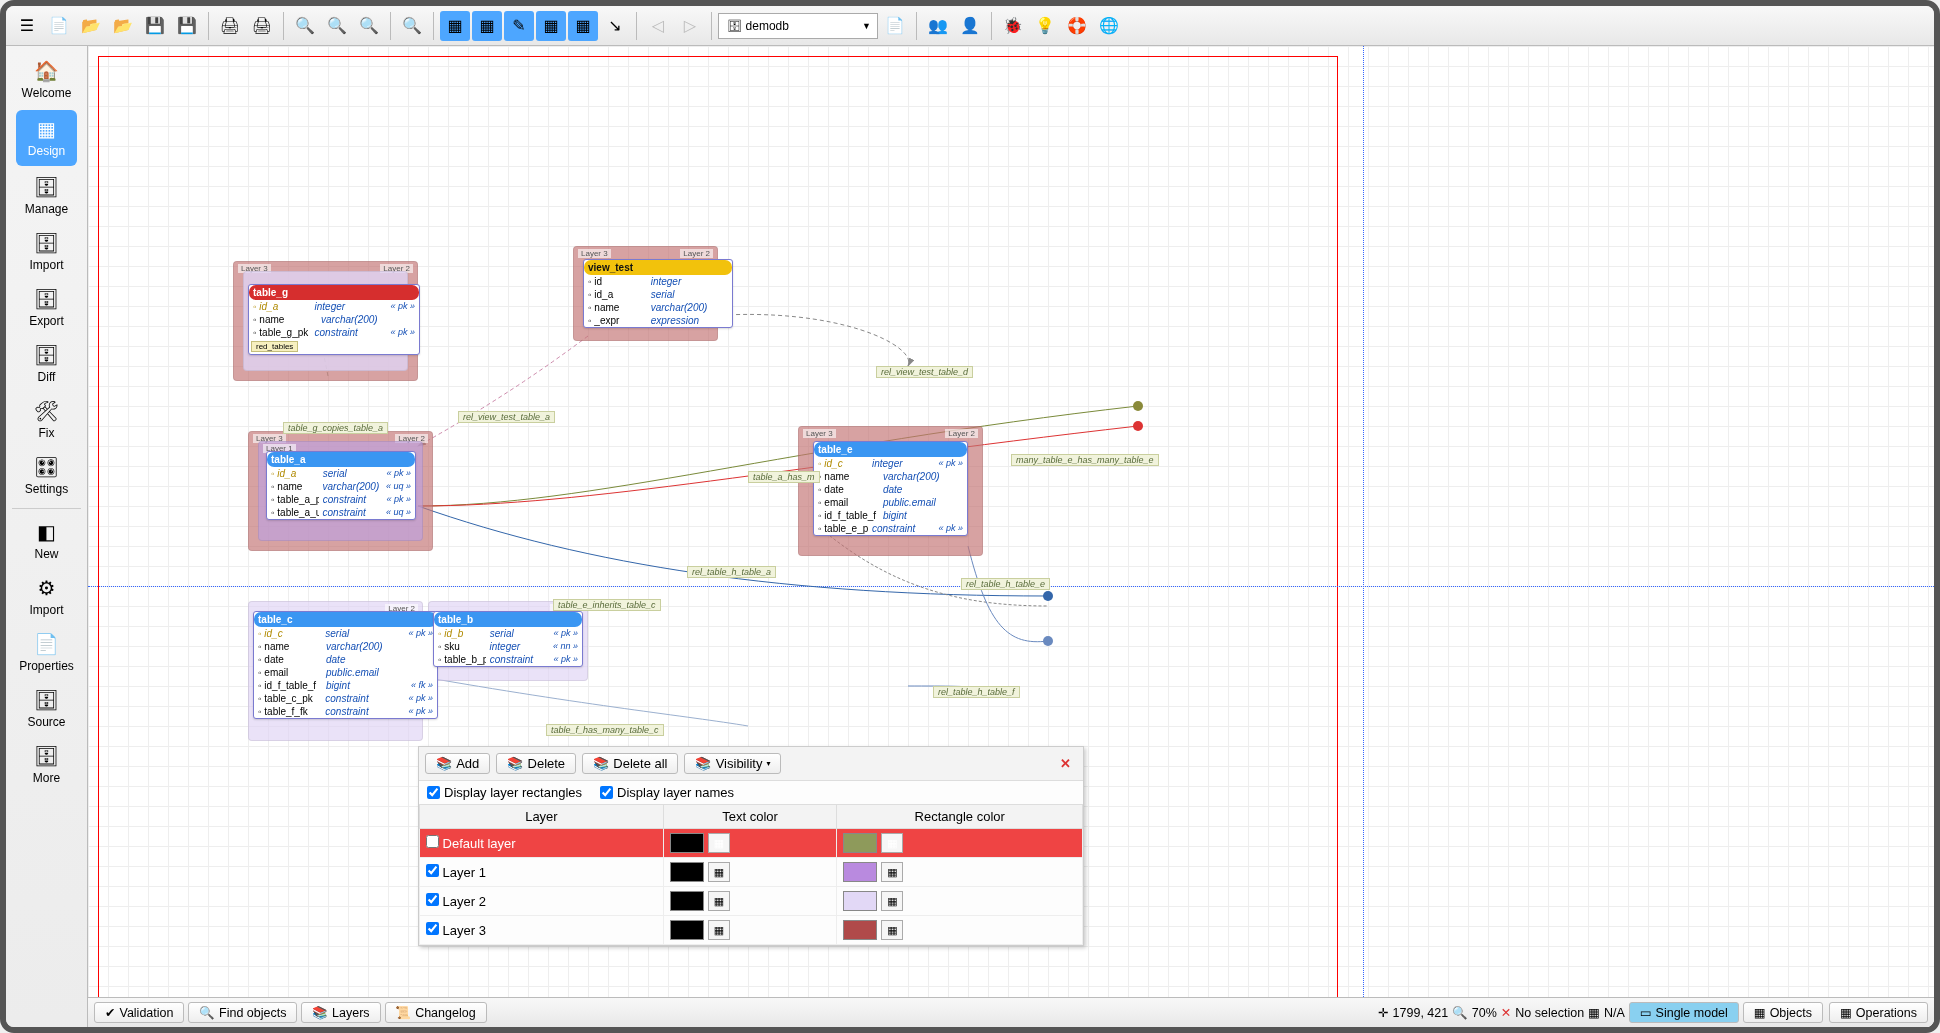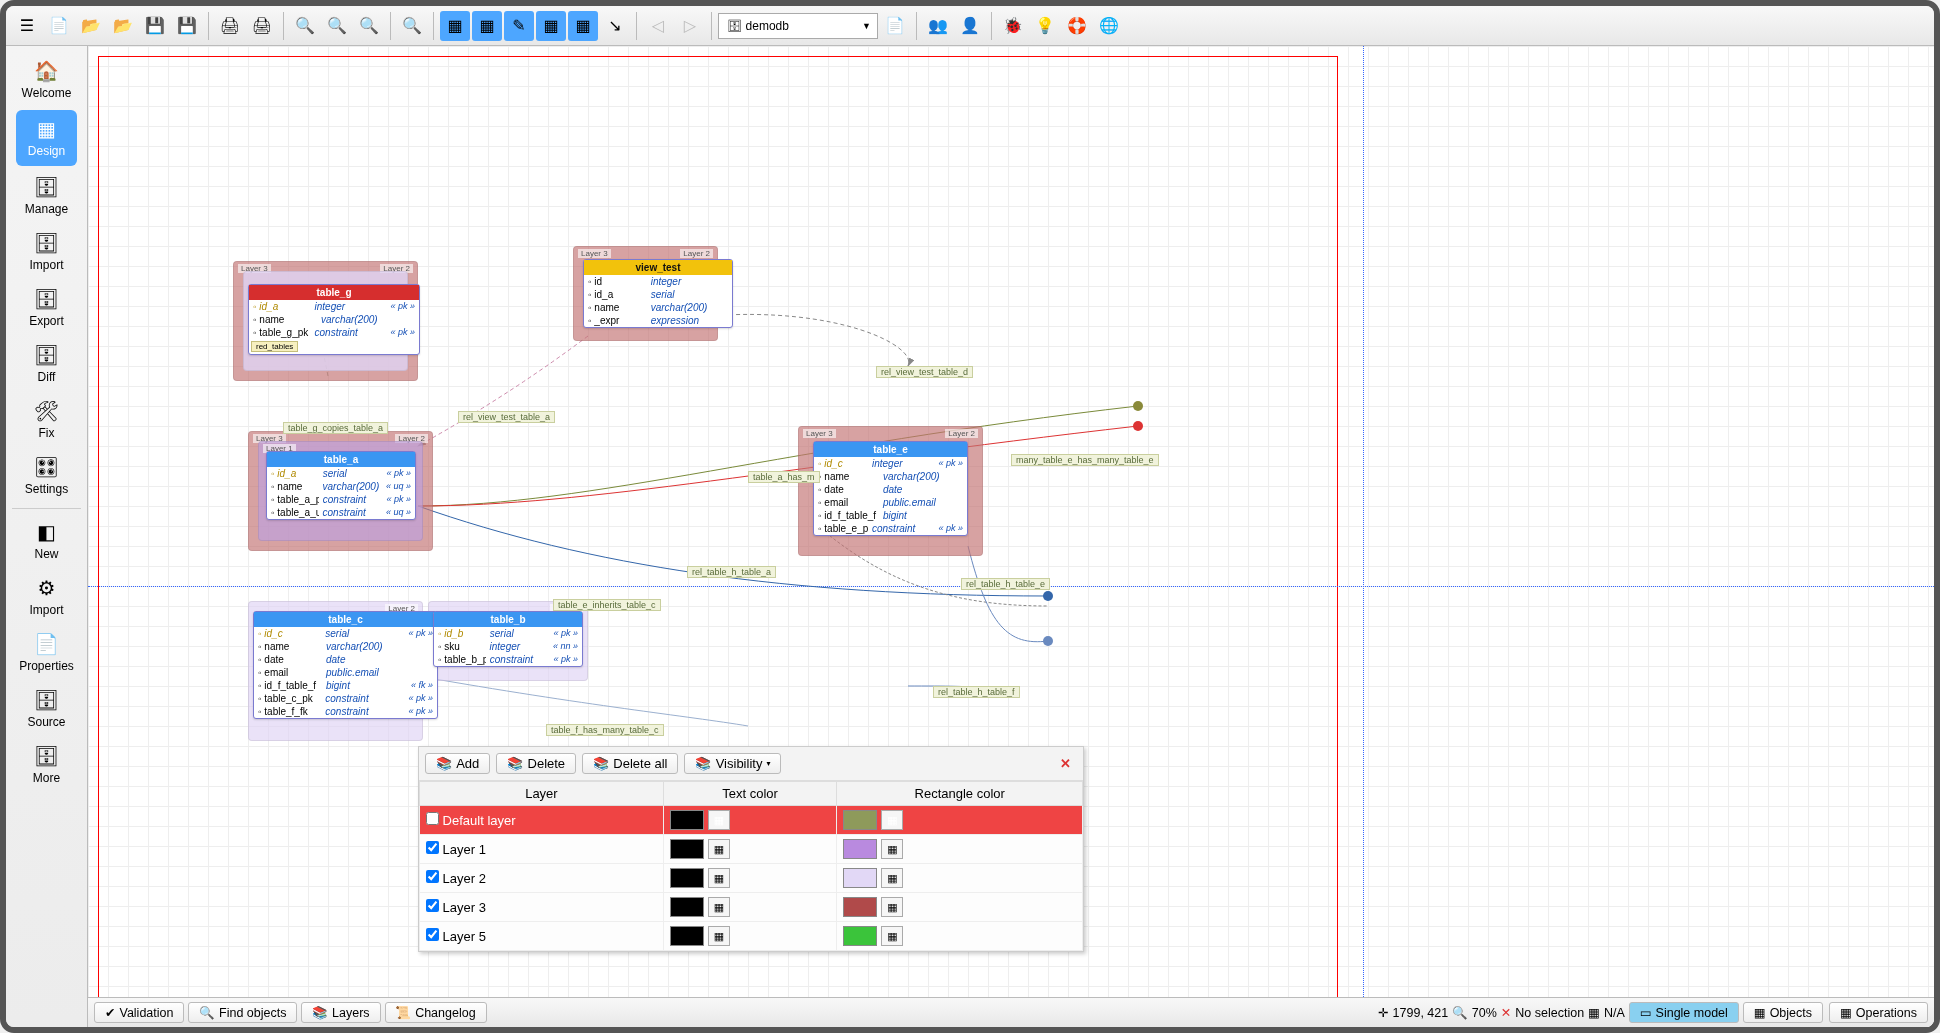--- a/index.html
+++ b/index.html
@@ -85,22 +85,23 @@
 .entity {
   position: absolute;
   min-width: 150px;
   background: #fff;
   border: 1px solid #7a7ad0;
   border-radius: 3px;
   box-shadow: 0 1px 2px rgba(0,0,0,.15);
   font-size: 10px;
 }
 .entity .ehead {
-  text-align: center; font-weight: bold;
+  font-weight: bold;
   padding: 2px 4px;
+  border-radius: 7px;
 }
 .entity.h-blue .ehead { background:#3a96f2; color:#fff; }
 .entity.h-red .ehead { background:#d62e2e; color:#fff; }
 .entity.h-yellow .ehead { background:#f2c20c; color:#111; }
 .entity .row { display:flex; padding: 1px 4px; gap:4px; white-space:nowrap; }
 .entity .row .c1 { width: 64px; overflow:hidden; }
 .entity .row .c2 { width: 80px; color:#1550b5; font-style:italic; }
 .entity .row .c3 { flex:1; text-align:right; color:#1550b5; font-style:italic; font-size:9px; }
 .entity .row .c1.key { color:#b08a00; font-style:italic; }
 .entity .tag { display:inline-block; background:#f7f0c0; border:1px solid #c5be7b; font-size:8px; padding:0 4px; margin:2px; }
@@ -109,21 +110,21 @@
   border: 1px solid rgba(0,0,0,.08);
   border-radius: 4px;
 }
 .lwrap .ltag {
   position:absolute; top:2px; font-size:8px; color:#555; background:rgba(255,255,255,.6);
   padding: 0 3px;
 }
 .rel-lbl {
   position:absolute; font-size:9px; color:#586b3a;
   background:#f1f3dc; border:1px solid #c9cf9e;
-  padding: 0 4px; 
+  padding: 0 4px; font-style:italic;
 }
 
 .layers-panel {
   position: absolute;
   left: 330px; top: 700px;
   width: 666px;
   background: #fdfdfd;
   border: 1px solid #ccc;
   box-shadow: 2px 2px 4px rgba(0,0,0,.2);
   font-size: 13px;
@@ -508,20 +509,30 @@
     <div class="rel-lbl" style="left:465px;top:553px">table_e_inherits_table_c</div>
     <div class="rel-lbl" style="left:458px;top:678px">table_f_has_many_table_c</div>
 
     <div class="layers-panel">
       <div class="lp-top">
         <div class="lp-btn">📚<span>Add</span></div>
         <div class="lp-btn">📚<span>Delete</span></div>
         <div class="lp-btn">📚<span>Delete all</span></div>
         <div class="lp-btn">📚<span>Visibility</span> <span style="font-size:8px">▾</span></div>
         <div class="lp-close">✕</div>
+      </div>
+      <div class="lp-checks">
+        <label>
+            <input type="checkbox" checked="" style="">
+            <span>Display layer rectangles</span>
+          </label>
+        <label>
+            <input type="checkbox" checked="" style="">
+            <span>Display layer names</span>
+          </label>
       </div>
       <table class="lp-table">
         <thead>
             <tr>
           <th>Layer</th>
           <th>Text color</th>
           <th>Rectangle color</th>
         </tr>
           </thead>
         <tbody id="layers-rows">
@@ -538,25 +549,20 @@
             <tr>
               <td><input type="checkbox" checked="" style=""> Layer 2</td>
               <td><span class="swatch" style="background:#000000"></span><span class="swatch-btn">▦</span></td>
               <td><span class="swatch" style="background:#e2d8f6"></span><span class="swatch-btn">▦</span></td>
             </tr>
             <tr>
               <td><input type="checkbox" checked="" style=""> Layer 3</td>
               <td><span class="swatch" style="background:#000000"></span><span class="swatch-btn">▦</span></td>
               <td><span class="swatch" style="background:#b04a4a"></span><span class="swatch-btn">▦</span></td>
             </tr>
-            <tr>
-              <td><input type="checkbox" checked="" style=""> Layer 5</td>
-              <td><span class="swatch" style="background:#000000"></span><span class="swatch-btn">▦</span></td>
-              <td><span class="swatch" style="background:#3bc43b"></span><span class="swatch-btn">▦</span></td>
-            </tr>
           </tbody>
       </table>
     </div>
 
     <div class="statusbar">
       <div class="sb-btn">✔<span>Validation</span></div>
       <div class="sb-btn">🔍<span>Find objects</span></div>
       <div class="sb-btn">📚<span>Layers</span></div>
       <div class="sb-btn">📜<span>Changelog</span></div>
       <div style="flex:1"></div>

